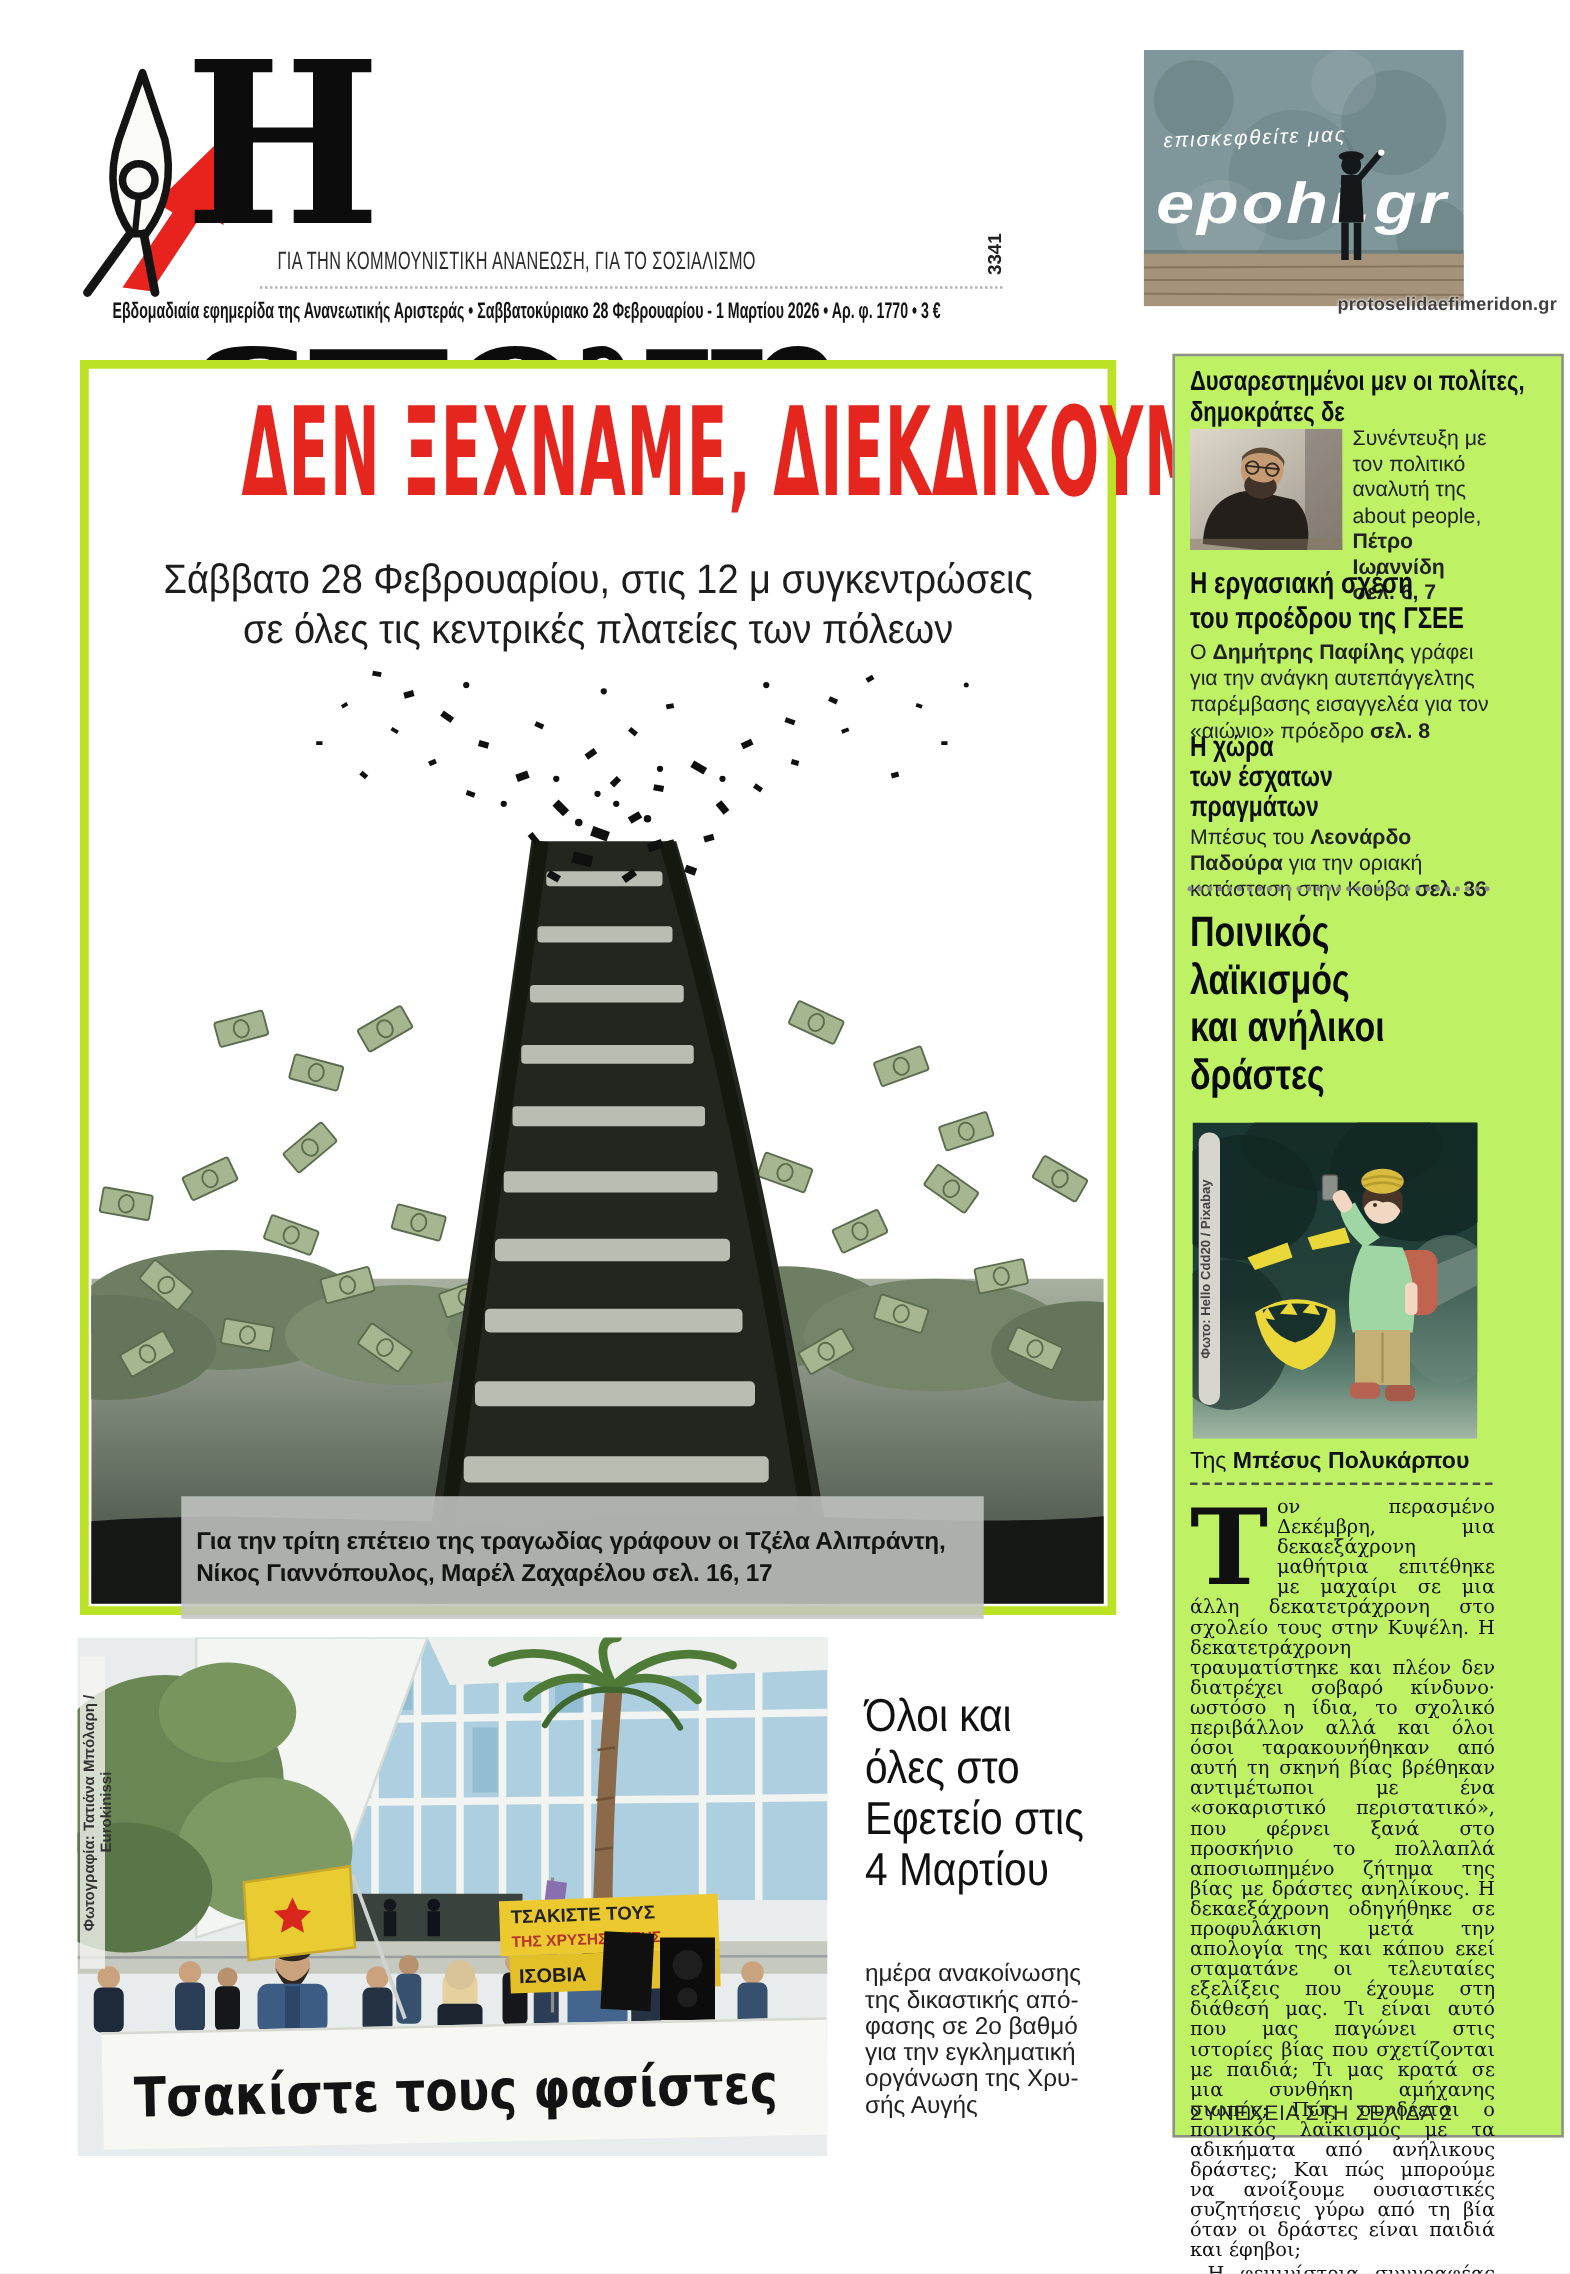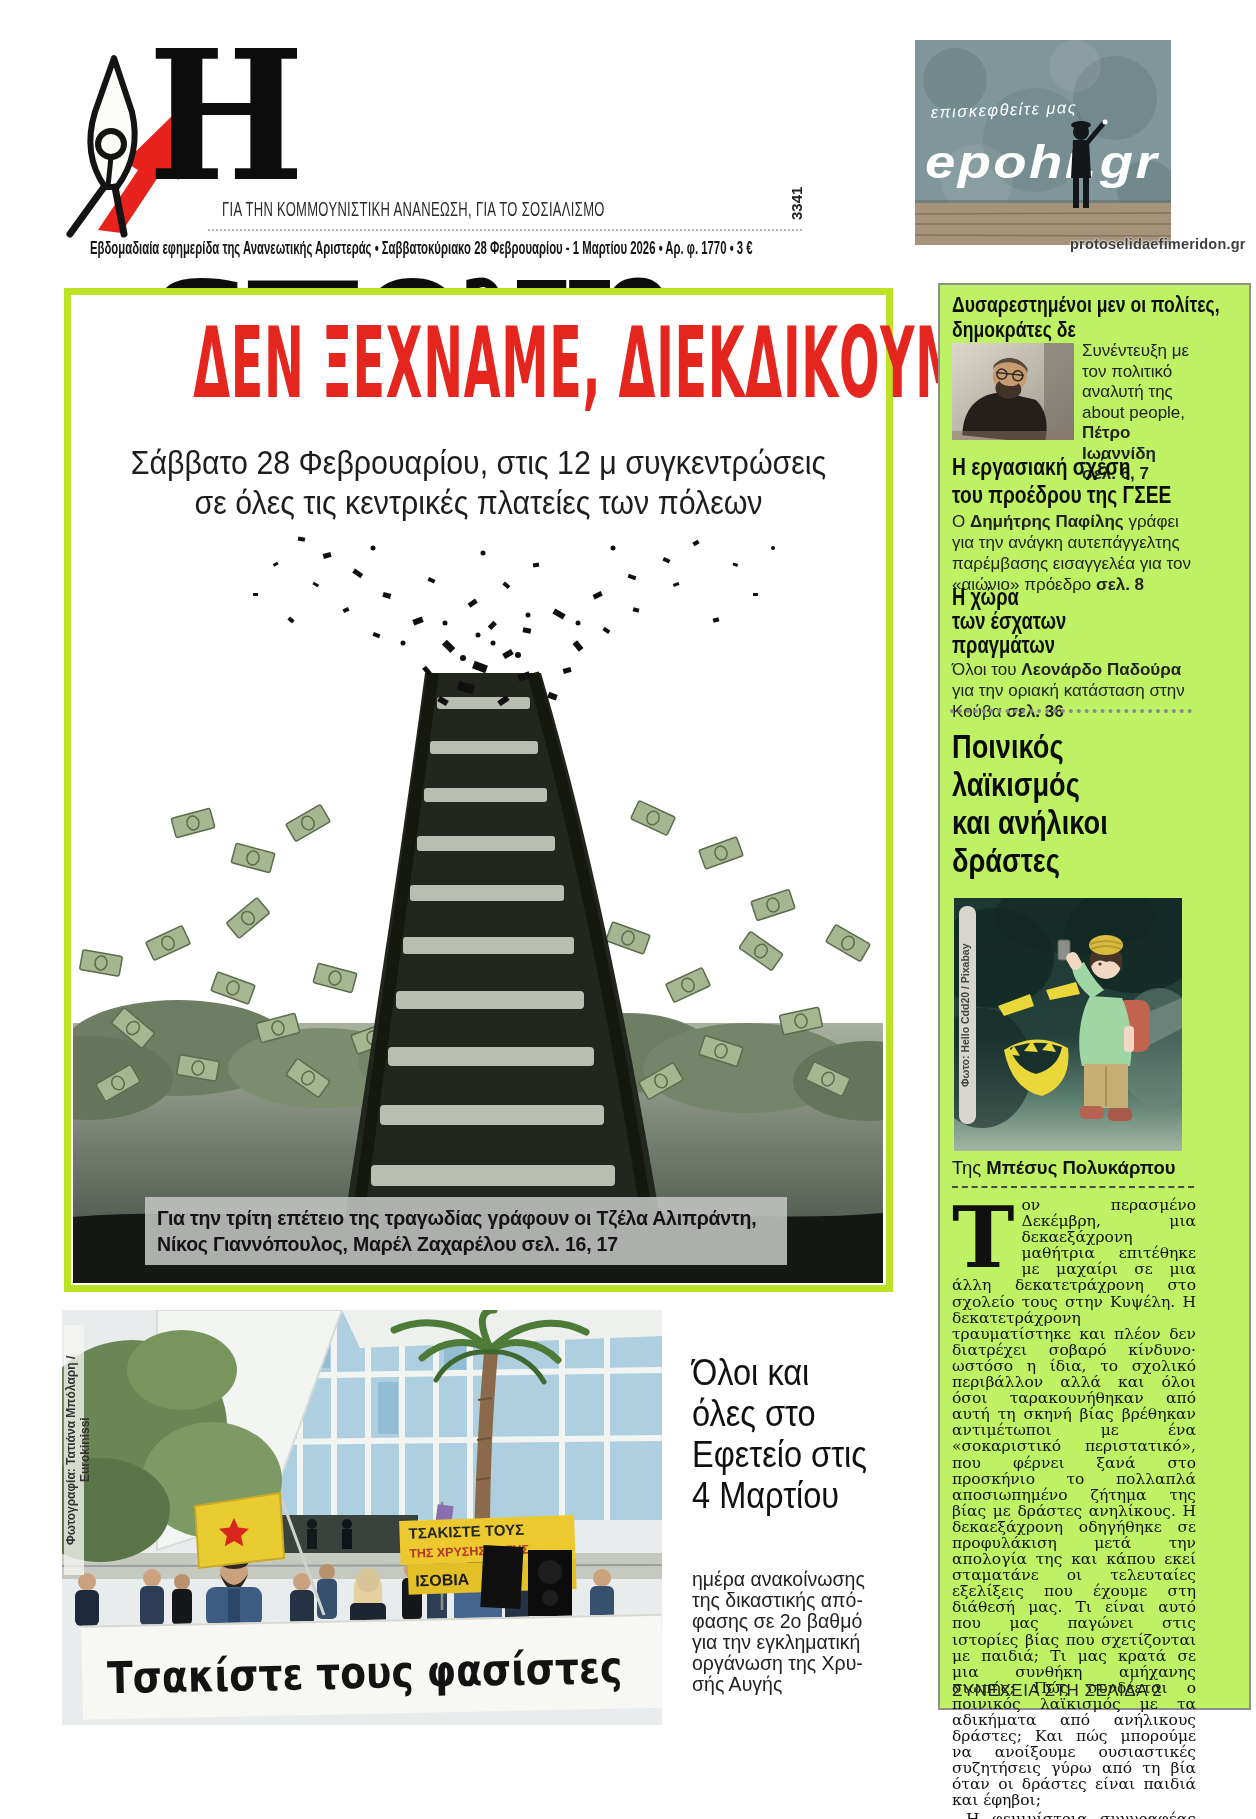--- a/index.html
+++ b/index.html
@@ -26,21 +26,21 @@
   .watermark{left:1070px;top:236px;font-size:14.5px;font-weight:bold;color:#3f3f3f;letter-spacing:.2px;
              text-shadow:0 0 2px #fff,0 0 2px #fff;}
 
   
   .lead-box{left:64px;top:288px;width:829px;height:1004px;border:7px solid #bce225;background:#fff;box-sizing:border-box;}
   .lead-headline{left:0;top:32px;width:815px;text-align:center;color:#e5261f;font-weight:800;
                  font-size:68px;line-height:74px;letter-spacing:1px;white-space:nowrap;
                  transform:scale(.70,1.45);font-family:"DejaVu Sans",sans-serif;}
   .lead-sub{left:0;width:815px;text-align:center;font-size:33px;line-height:40px;color:#1d1d1d;
             transform:scaleX(.92);}
-  .lead-caption{left:74px;top:902px;width:618px;background:rgba(193,196,193,.88);padding:8px 12px;
+  .lead-caption{left:74px;top:902px;width:618px;background:rgba(193,196,193,.88);padding:23px 12px;
                 font-size:19.5px;font-weight:bold;line-height:26px;color:#141414;letter-spacing:-.2px;}
 
   
   .court-headline{left:692px;top:1352px;width:210px;font-size:37px;line-height:41px;color:#101010;
                   transform:scaleX(.88);transform-origin:0 0;}
   .court-body{left:692px;top:1546px;width:200px;font-size:19.5px;line-height:21px;color:#222;margin-top:23px;}
   .photo-credit-v{left:64px;top:1325px;width:20px;height:250px;font-size:12px;font-weight:bold;color:#333;
                   background:rgba(246,246,242,.78);text-align:center;}
 
   
@@ -426,21 +426,21 @@
 
     <div class="abs t1-text"><span>Συνέντευξη με τον πολιτικό αναλυτή της about people, </span><span class="bseg">Πέτρο Ιωαννίδη</span><span> </span><span class="bseg">σελ. 6, 7</span></div>
 
     <div class="abs t2-title t-title cx80 pre">Η εργασιακή σχέση
 του προέδρου της ΓΣΕΕ</div>
     <div class="abs t2-body"><span>Ο </span><span class="bseg">Δημήτρης Παφίλης</span><span> γράφει για την ανάγκη αυτεπάγγελτης παρέμβασης εισαγγελέα για τον «αιώνιο» πρόεδρο </span><span class="bseg">σελ. 8</span></div>
 
     <div class="abs t3-title t-title cx80 pre">Η χώρα
 των έσχατων
 πραγμάτων</div>
-    <div class="abs t3-body"><span>Όλοι του </span><span class="bseg">Λεονάρδο Παδούρα</span><span> για την οριακή κατάσταση στην Κούβα </span><span class="bseg">σελ. 36</span></div>
+    <div class="abs t3-body"><span>Μπέσυς του </span><span class="bseg">Λεονάρδο Παδούρα</span><span> για την οριακή κατάσταση στην Κούβα </span><span class="bseg">σελ. 36</span></div>
 
     <div class="abs dots"></div>
 
     <div class="abs feat-headline cx80 pre">Ποινικός
 λαϊκισμός
 και ανήλικοι
 δράστες</div>
 
     <div class="abs feat-art">
       <svg width="228" height="253" viewBox="0 0 228 253">

